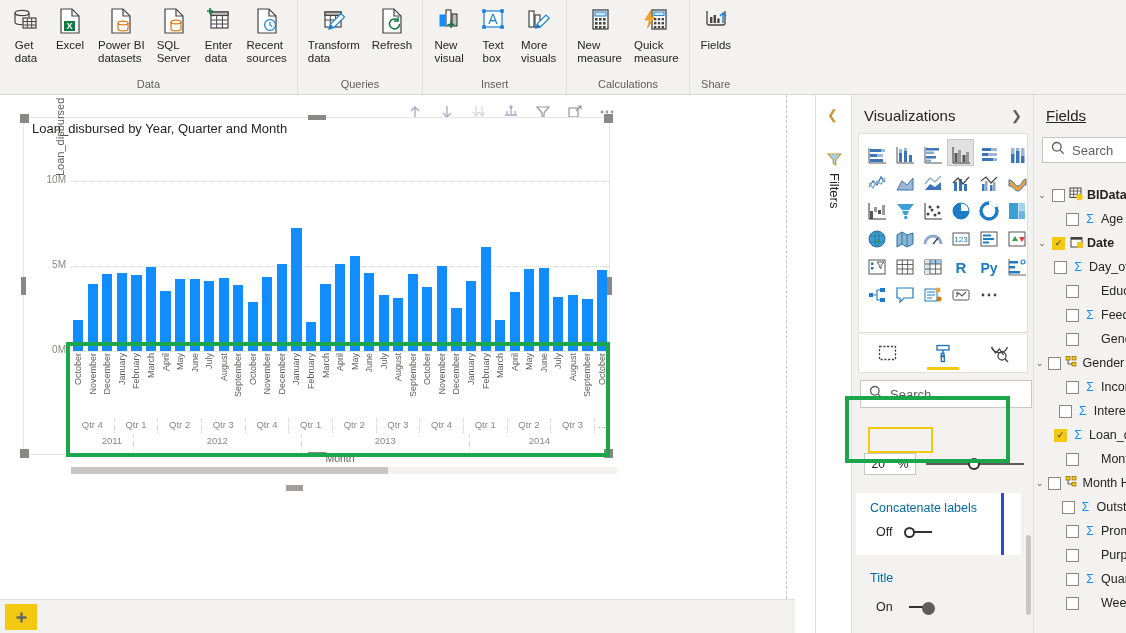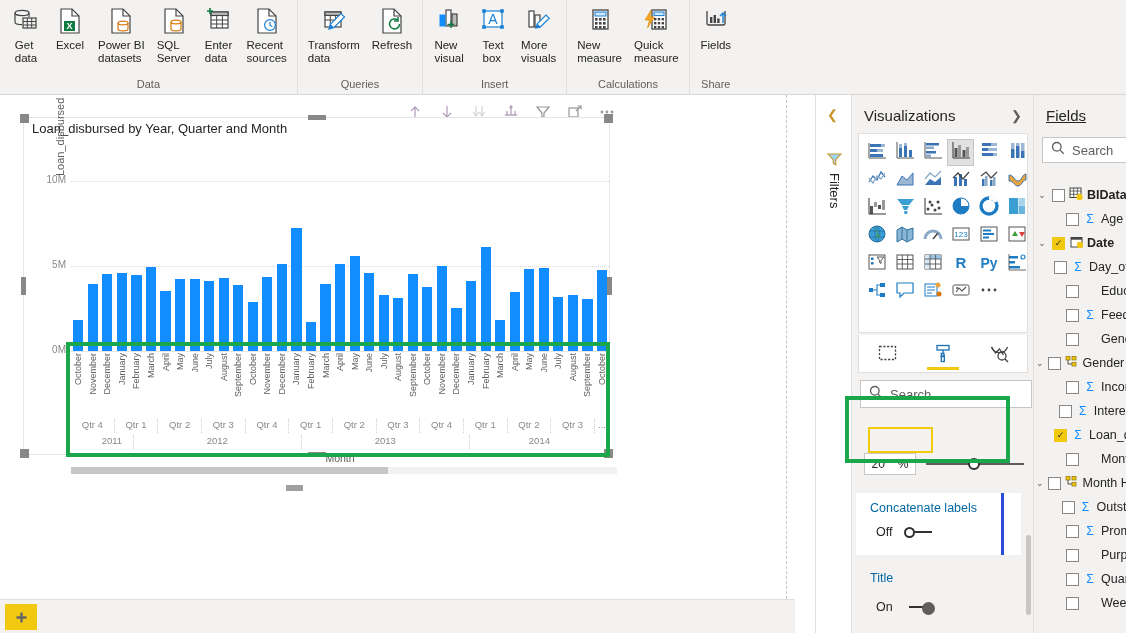--- a/index.html
+++ b/index.html
@@ -206,21 +206,21 @@
   }
   .pane-title { font-size: 15px; color: #252423; }
   .pane-chev { font-size: 13px; color: #605e5c; cursor: pointer; }
   .viz-card {
     position: absolute; left: 6px; top: 38px; width: 170px; height: 200px;
     background: #ffffff; border: 1px solid #e1dfdd;
     padding: 5px 2px 2px 4px;
   }
   .viz-grid { display: grid; grid-template-columns: repeat(6, 27px); gap: 1px; }
   .viz-cell {
-    width: 27px; height: 27px; display: flex; align-items: flex-start; justify-content: center;
+    width: 27px; height: 27px; display: flex; align-items: flex-end; justify-content: center;
     cursor: pointer; border: 1px solid transparent; text-decoration: underline;
   }
   .viz-cell.sel { background: #e1e1e1; border: 1px solid #c8c6c4; }
   .viz-tabs {
     position: absolute; left: 6px; top: 240px; width: 170px; height: 38px;
     background: #ffffff; border-left: 1px solid #e1dfdd; border-right: 1px solid #e1dfdd;
     border-bottom: 1px solid #e1dfdd;
     display: flex; align-items: center; justify-content: space-around;
   }
   .viz-tab {

